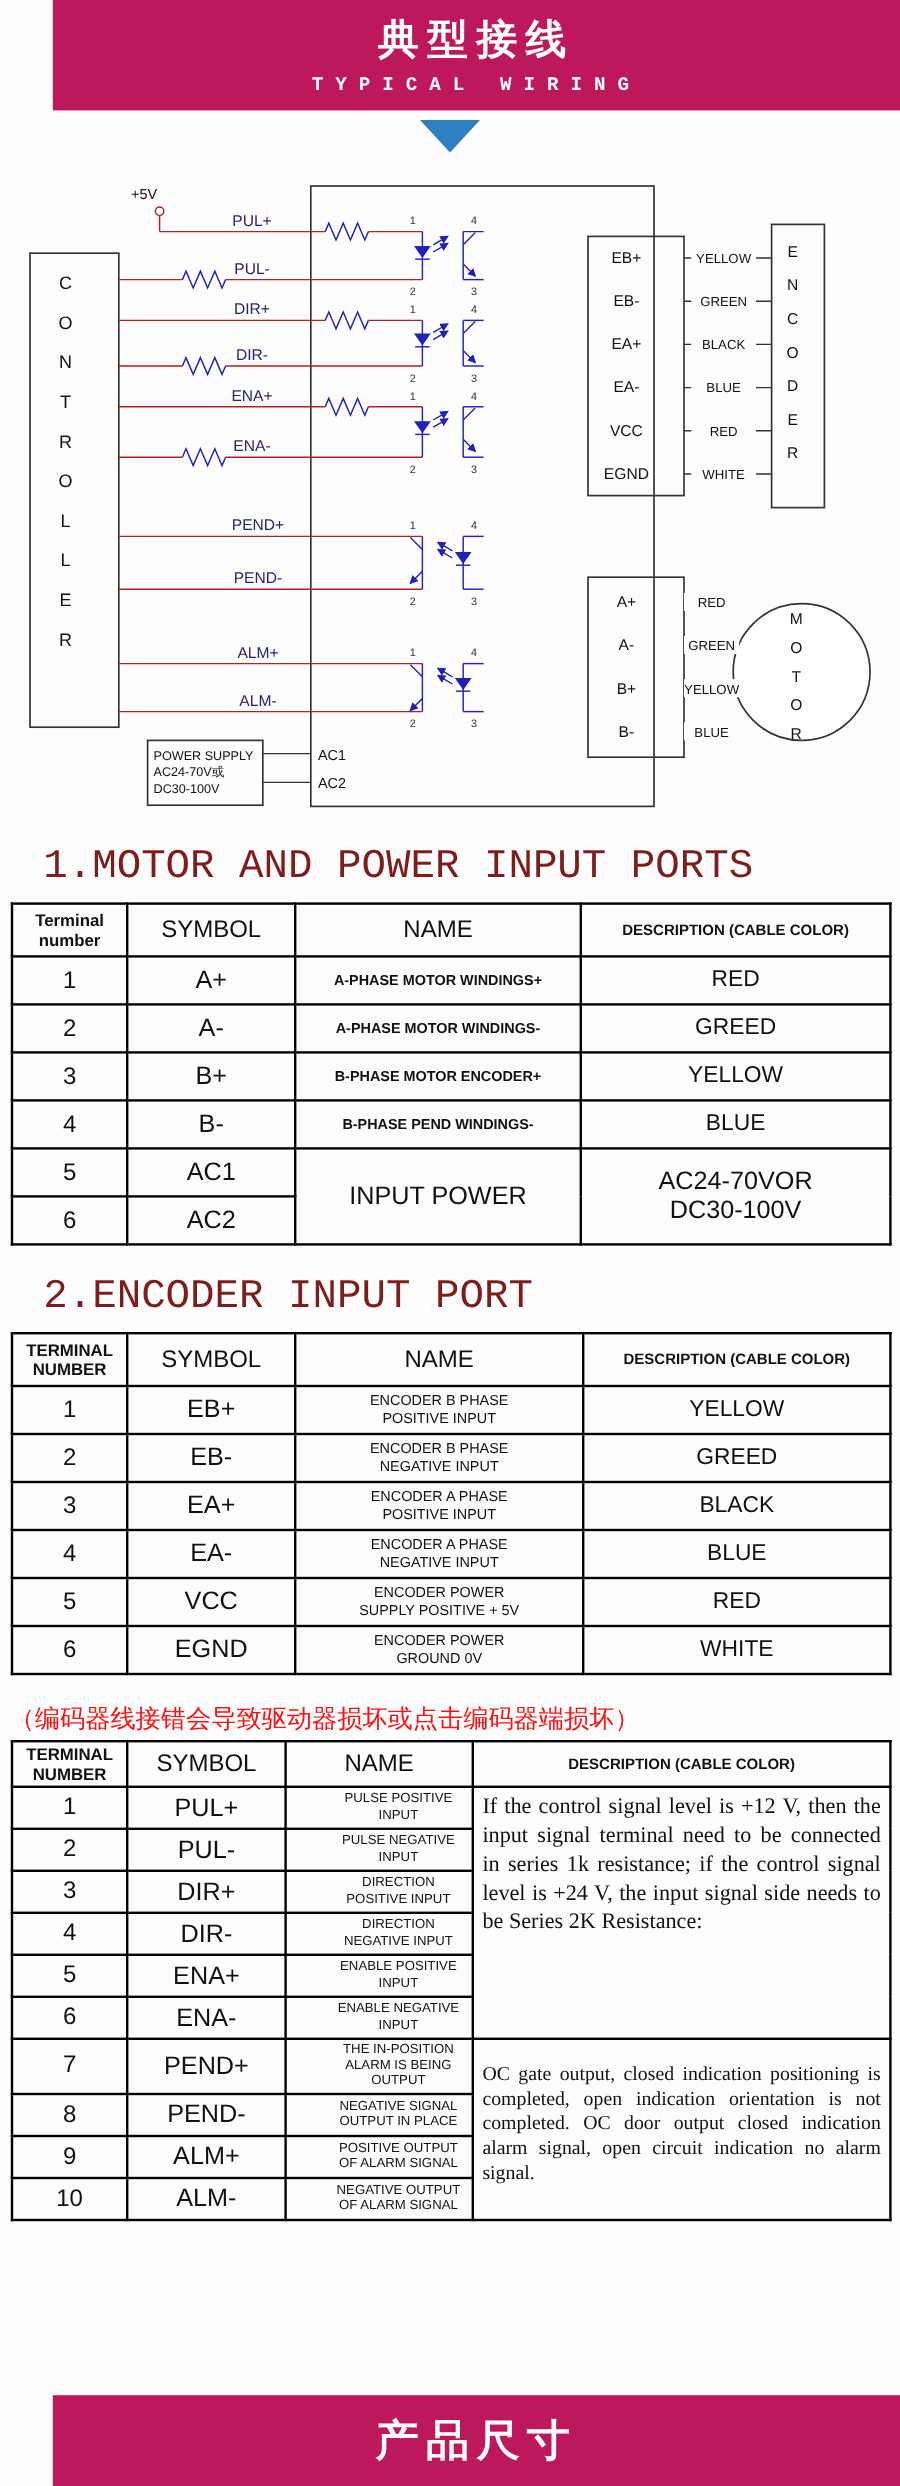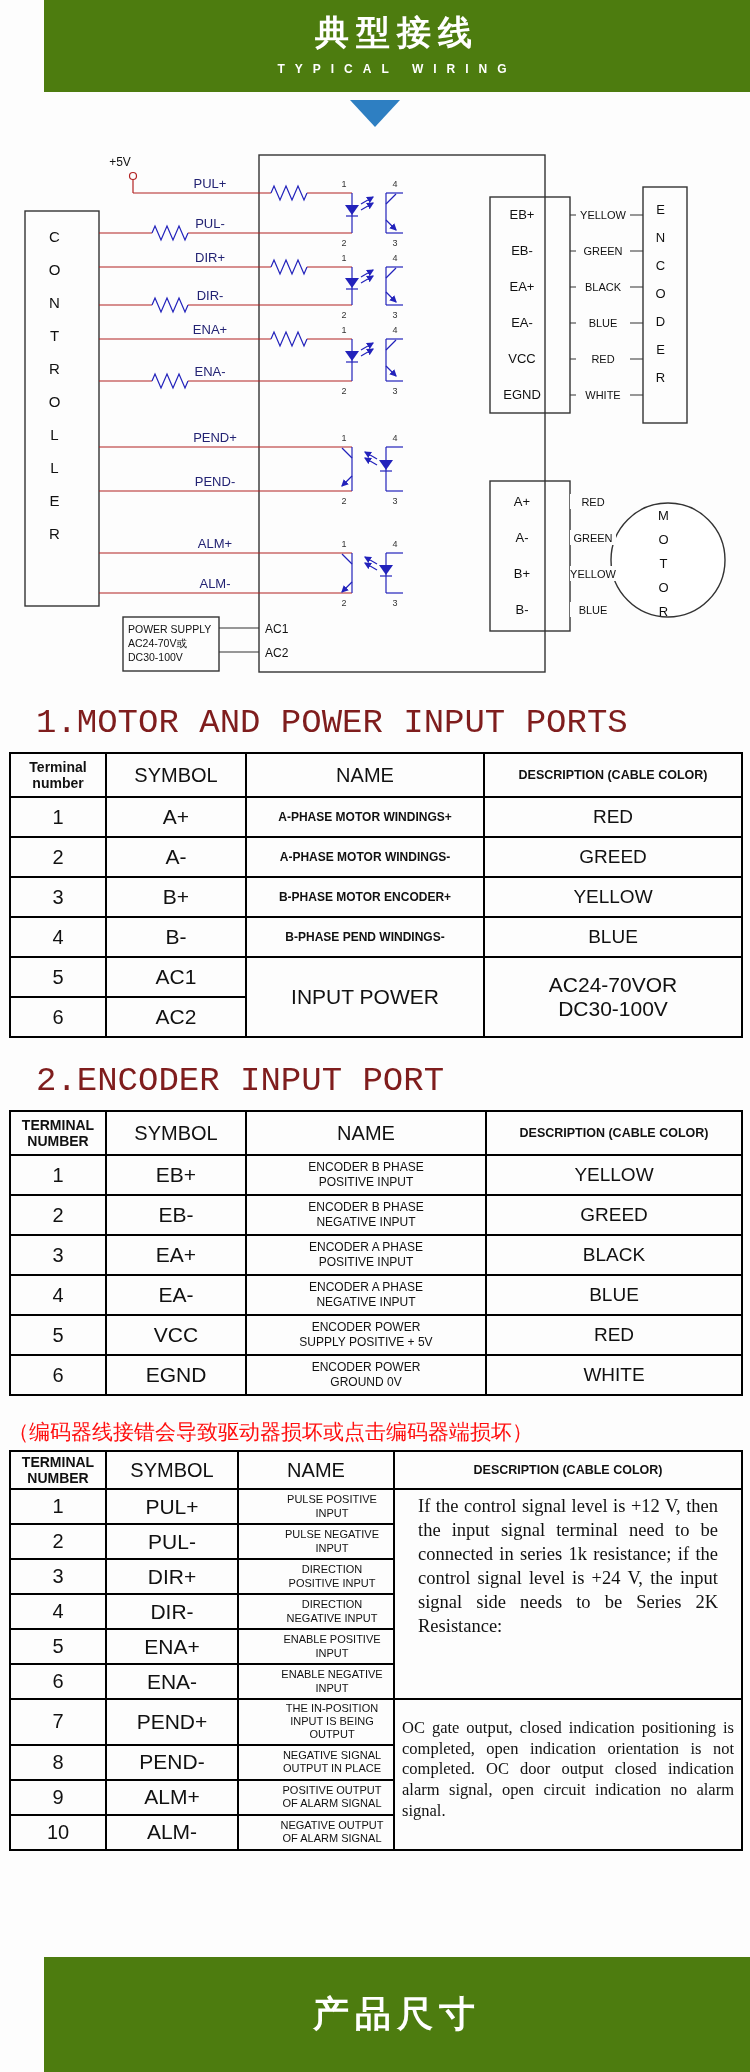--- a/index.html
+++ b/index.html
@@ -1,25 +1,25 @@
 <!DOCTYPE html>
 <html><head>
 <meta charset="utf-8">
 <style>
   * { box-sizing: border-box; }
   html,body { margin:0; padding:0; background:#ffffff; }
   body { font-family:"Liberation Sans", sans-serif; color:#111; }
   .page { width:750px; height:2072px; margin:0 auto; background:#fdfdfd; display:flex; flex-direction:column; overflow:hidden; }
 
   
-  .banner { background:#4d7c0f; color:#fff; text-align:center; flex:none;margin-left:44px; }
+  .banner { background:#be185d; color:#fff; text-align:center; flex:none;margin-left:44px; }
   .banner-top { height:92px; padding-top:10px; }
   .banner-top .cn { font-size:34px; font-weight:bold; letter-spacing:7px; }
-  .banner-top .en { font-size:12px; letter-spacing:10px; margin-top:6px; font-weight:bold; }
-  .banner-bottom { height:115px; margin-top:auto; display:flex; align-items:center; justify-content:center; }
+  .banner-top .en { font-size:16px; letter-spacing:10px; margin-top:6px; font-weight:bold;font-family:Liberation Mono, monospace; }
+  .banner-bottom { height:76px; margin-top:auto; display:flex; align-items:center; justify-content:center; }
   .banner-bottom .cn { font-size:36px; font-weight:bold; letter-spacing:6px; }
 
   .arrow-wrap { height:44px; display:flex; justify-content:center; align-items:flex-start; padding-top:8px; flex:none; }
   .down-arrow { width:0; height:0; border-left:25px solid transparent; border-right:25px solid transparent; border-top:27px solid #2e7fc2; }
 
   
   .diagram { position:relative; width:750px; height:560px; flex:none; }
   .diagram svg { position:absolute; left:0; top:0; }
   .vtext { position:absolute; writing-mode:vertical-rl; text-orientation:upright; color:#111; }
   .v-controller { left:46px; top:92px; font-size:15px; letter-spacing:16px; }
@@ -41,21 +41,21 @@
   .t1 .c-name { font-size:12px; font-weight:bold; }
   .t1 .c-desc { font-size:19px; }
   .t1 .c-power { font-size:21px; }
   .t1 .c-volt { font-size:21px; }
   .t1 tr { height:40px; } .t1 tr.hd { height:44px; }
   .t2 tr { height:40px; } .t2 tr.hd { height:44px; }
   .t2 .c-name { font-size:12px; line-height:1.25; }
   .t2 .c-desc { font-size:19px; }
   .t3 tr { height:35px; } .t3 tr.hd { height:38px; }
   .t3 .c-name { font-size:11px; line-height:1.2;padding-left:36px; }
-  .t3 .c-desc1 { font-family:"Liberation Serif", serif; font-size:18.5px; text-align:justify; line-height:1.3; padding:4px 23px; vertical-align:top; }
+  .t3 .c-desc1 { font-family:"Liberation Serif", serif; font-size:18.5px; text-align:justify; line-height:1.3; padding:4px 7px; vertical-align:top; }
   .t3 .c-desc2 { font-family:"Liberation Serif", serif; font-size:16.5px; text-align:justify; line-height:1.25; padding:18px 7px; vertical-align:top; }
 
   .note { color:#ff0f0f; font-size:21px; margin:6px 0 4px 8px; flex:none; font-weight:500; }
 
   
   text { font-family:"Liberation Sans", sans-serif; fill:#111; }
   .sig-label { fill:#232373; font-size:13px; }
   .pin-t { font-size:13px; }
   .wire-t { font-size:11px; }
   .digit { font-size:9px; fill:#333; }
@@ -460,21 +460,21 @@
       <td class="c-name">ENABLE POSITIVE INPUT</td>
     </tr>
     <tr>
       <td class="c-no">6</td>
       <td class="c-sym">ENA-</td>
       <td class="c-name">ENABLE NEGATIVE INPUT</td>
     </tr>
     <tr>
       <td class="c-no">7</td>
       <td class="c-sym">PEND+</td>
-      <td class="c-name">THE IN-POSITION INPUT IS BEING OUTPUT</td>
+      <td class="c-name">THE IN-POSITION ALARM IS BEING OUTPUT</td>
       <td class="c-desc2" rowspan="4">OC gate output, closed indication positioning is completed, open indication orientation is not completed. OC door output closed indication alarm signal, open circuit indication no alarm signal.</td>
     </tr>
     <tr>
       <td class="c-no">8</td>
       <td class="c-sym">PEND-</td>
       <td class="c-name">NEGATIVE SIGNAL OUTPUT IN PLACE</td>
     </tr>
     <tr>
       <td class="c-no">9</td>
       <td class="c-sym">ALM+</td>

